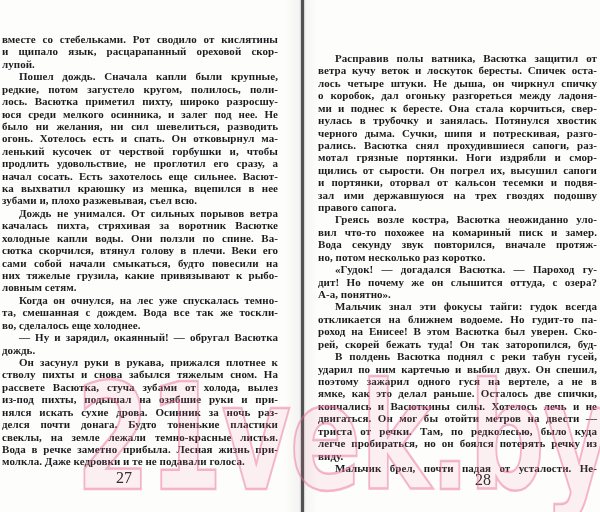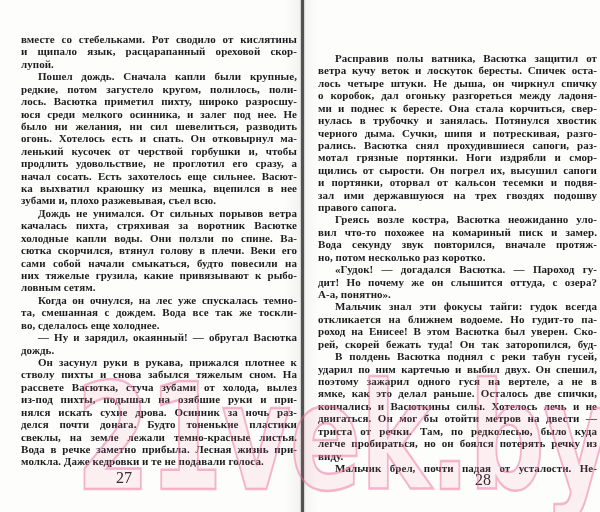--- a/index.html
+++ b/index.html
@@ -16,21 +16,21 @@
   }
   .scan {
     position: absolute;
     inset: 0;
   }
   
   .lines {
     position: absolute;
     top: 33px;
   }
-  .lines.left-col  { left: 2px;   width: 276px; margin-left: 19px; }
+  .lines.left-col  { left: 2px;   width: 276px; }
   .lines.right-col { left: 318px; width: 279px; margin-top: 19px; }
   .line {
     height: 12.43px;
     line-height: 12.43px;
     font-size: 11px;
     font-weight: 700;
     color: #1d1d20;
     white-space: nowrap;
     text-align: justify;
     text-align-last: justify;

